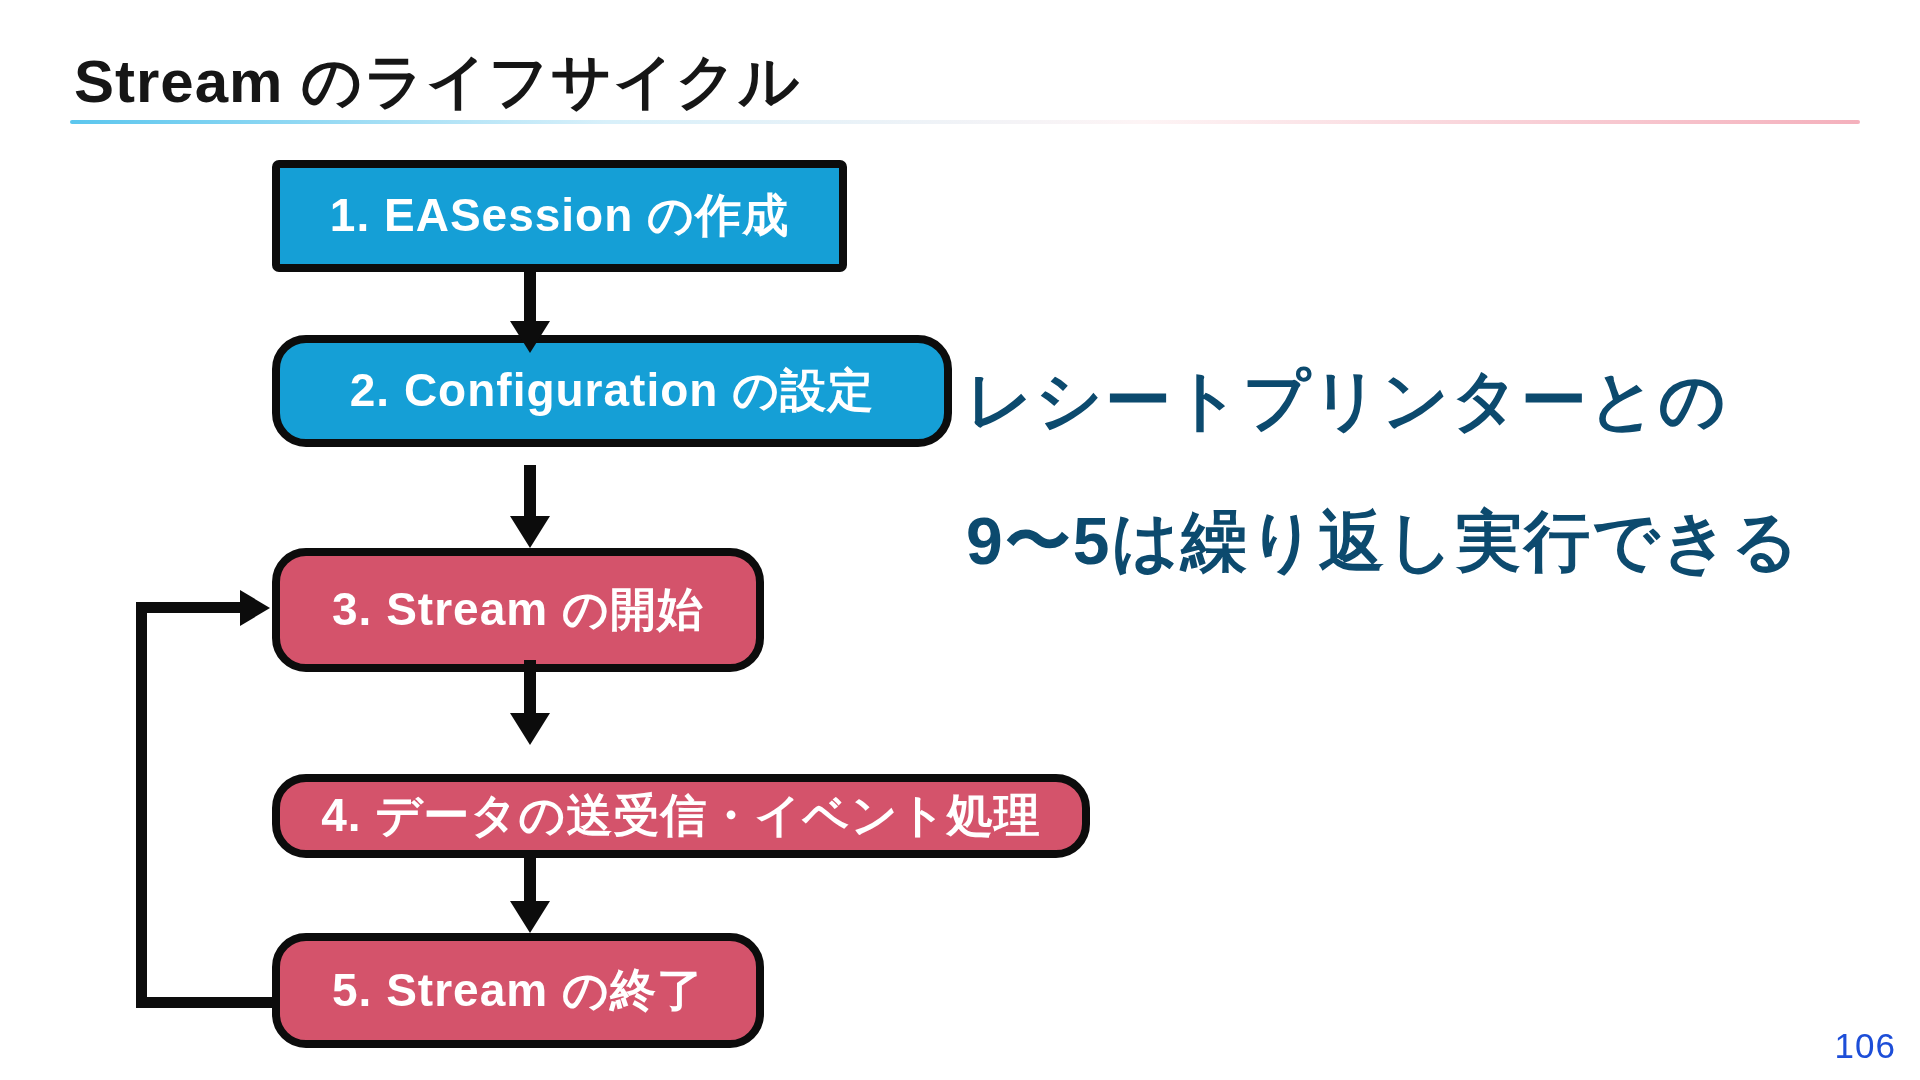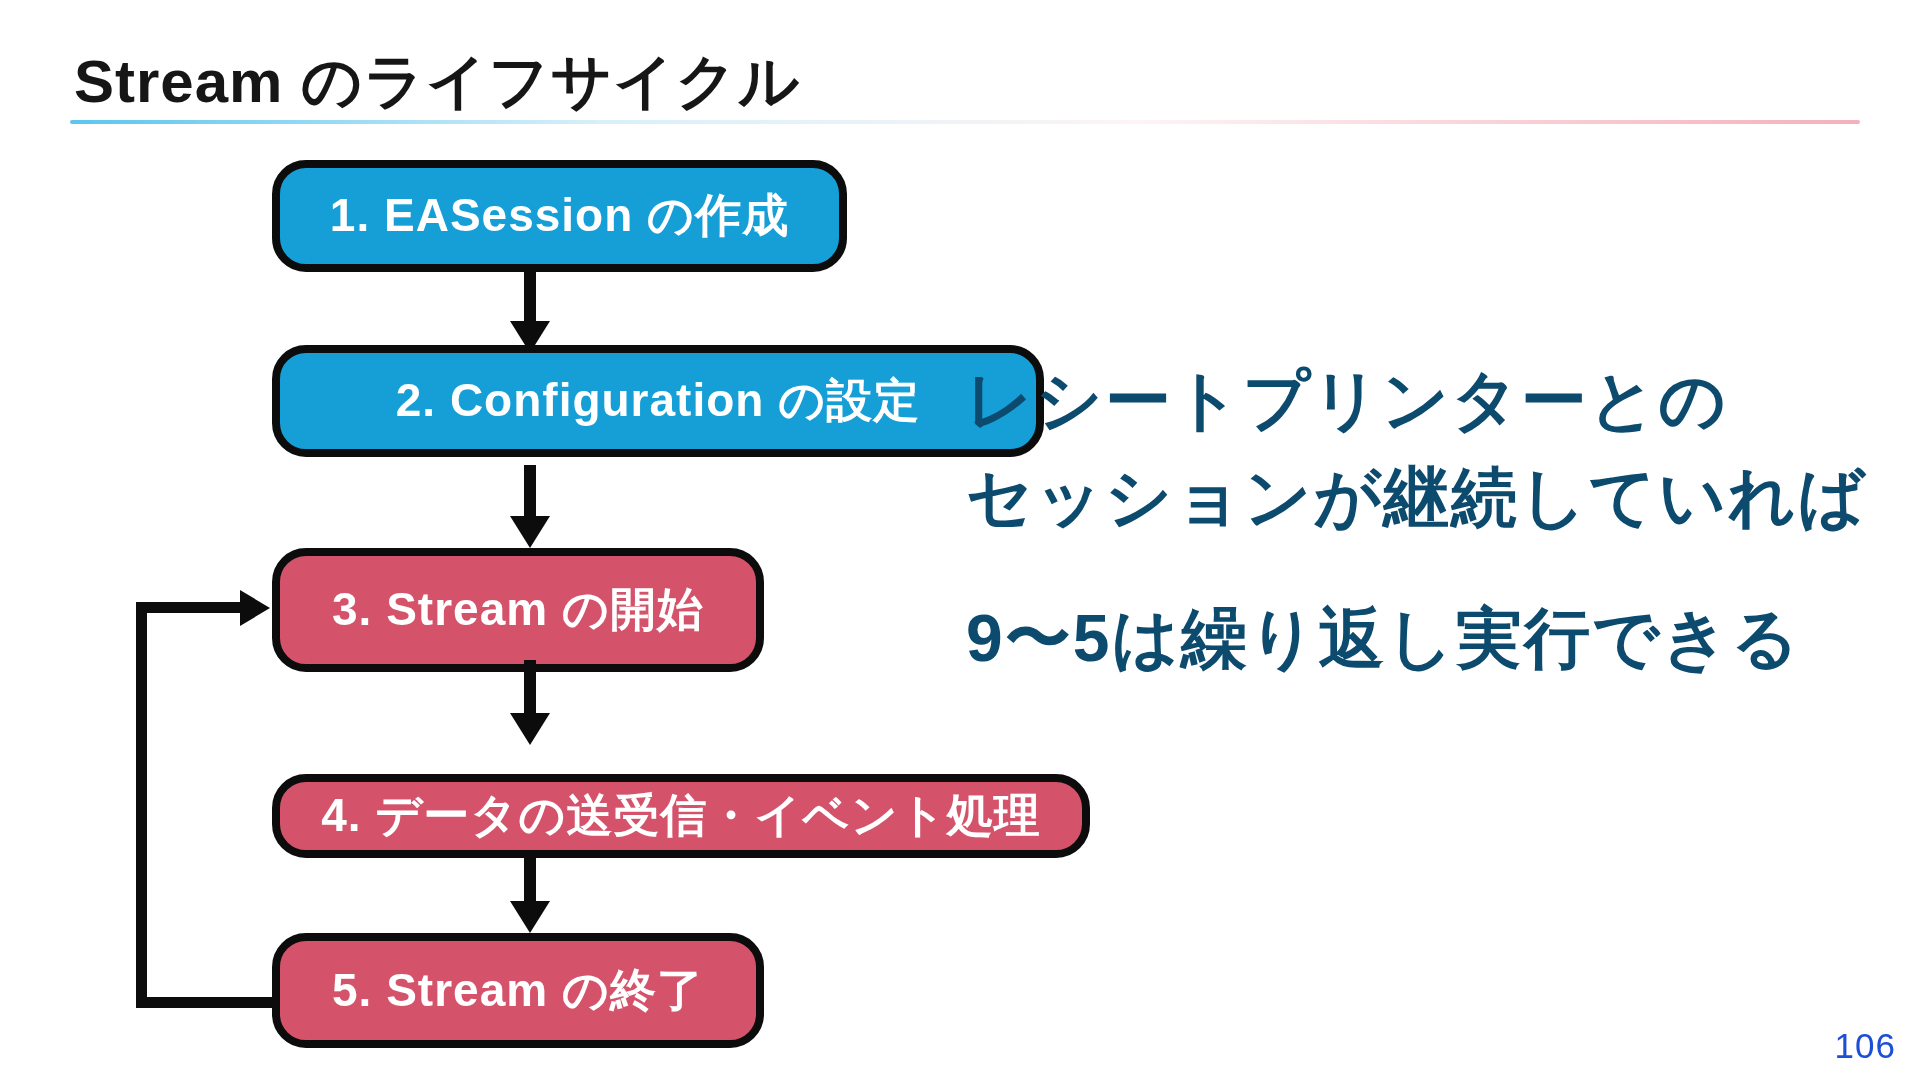--- a/index.html
+++ b/index.html
@@ -48,21 +48,21 @@
     color: #ffffff;
     font-weight: bold;
     font-size: 46px;
     display: flex;
     align-items: center;
     justify-content: center;
     white-space: nowrap;
     letter-spacing: 1px;
   }
   .box-1 { left: 272px; top: 160px; width: 575px; height: 112px; }
-  .box-2 { left: 272px; top: 345px; width: 772px; height: 112px; }
+  .box-2 { left: 272px; top: 335px; width: 680px; height: 112px; }
   .box-3 { left: 272px; top: 548px; width: 492px; height: 124px; }
   .box-4 { left: 272px; top: 774px; width: 818px; height: 84px; text-align: right; }
   .box-5 { left: 272px; top: 933px; width: 492px; height: 115px; }
 
   .arrow-down { position: absolute; width: 40px; }
   .arrow-down .shaft {
     position: absolute;
     left: 14px;
     top: 0;
     width: 12px;
@@ -125,21 +125,21 @@
 </style>
 </head>
 <body>
 
 <div class="slide">
 
   <h1 class="slide-title">Stream のライフサイクル</h1>
 
   <div class="title-divider"></div>
 
-  <div class="flow-box box-1" style="background: rgb(21, 159, 214);">
+  <div class="flow-box box-1" style="background: rgb(21, 159, 214); border-radius: 7px;">
     <span>1. EASession の作成</span>
   </div>
 
   <div class="flow-box box-2" style="background: rgb(21, 159, 214);">
     <span>2. Configuration の設定</span>
   </div>
 
   <div class="flow-box box-3" style="background: rgb(212, 83, 107);">
     <span>3. Stream の開始</span>
   </div>
@@ -169,19 +169,18 @@
     <div class="head"></div>
   </div>
 
   <div class="loop-seg loop-bottom"></div>
   <div class="loop-seg loop-vertical"></div>
   <div class="loop-seg loop-top"></div>
   <div class="loop-head"></div>
 
   <div class="annotation" style="color: #0c4a6e;">
     <div class="line1">レシートプリンターとの</div>
-    <div class="line2">セッションが継続していれば</div>
     <div class="line3">9〜5は繰り返し実行できる</div>
   </div>
 
   <div class="page-number">106</div>
 
 </div>
 
 </body></html>

